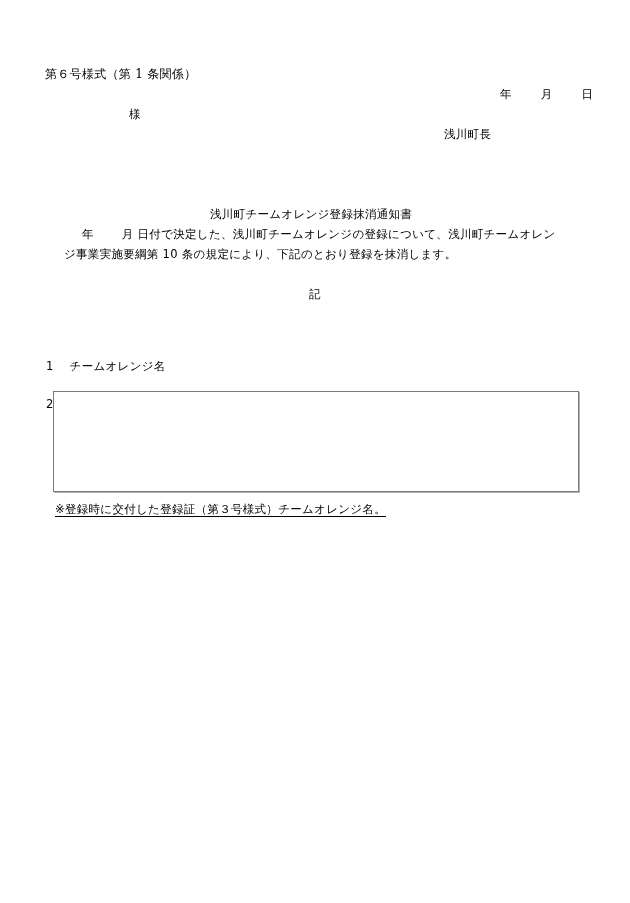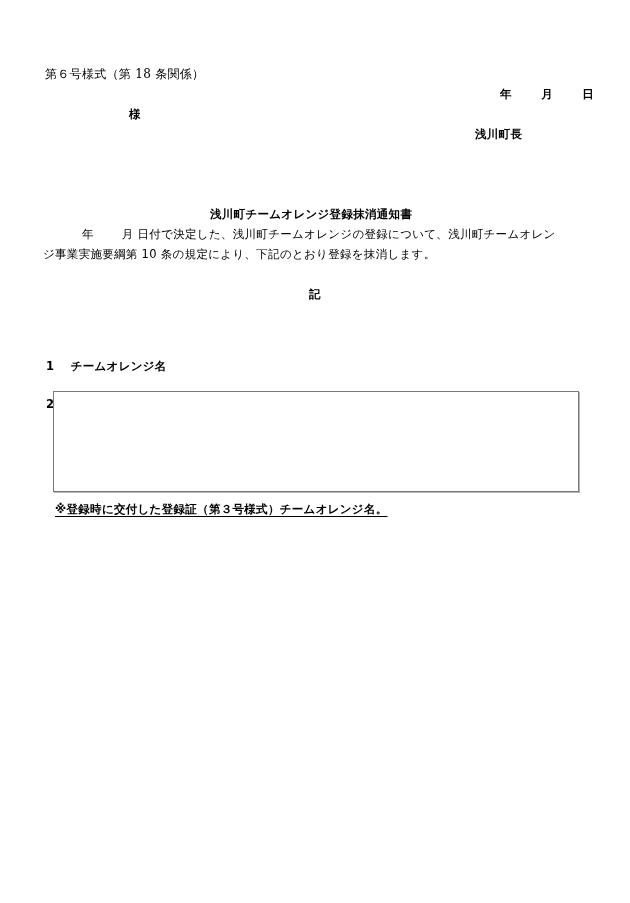--- a/index.html
+++ b/index.html
@@ -20,21 +20,21 @@
       white-space: nowrap;
       font-size: 11.5px;
       line-height: 14px;
       letter-spacing: 0.3px;
     }
     .serif {
       font-family: "DejaVu Serif", serif;
       font-weight: normal;
     }
     .bold {
-      font-weight: bold;
+      font-weight: normal;
     }
     .reason-box {
       position: absolute;
       left: 53px;
       top: 391px;
       width: 524px;
       height: 99px;
       border: 1px solid #7a7a7a;
       box-shadow: 1px 1px 0 #b5b5b5;
       background: #ffffff;
@@ -45,41 +45,41 @@
     }
     .date-part {
       display: inline-block;
     }
   </style>
 </head>
 <body>
 
 <div>
 
-  <div class="t serif" style="left:45px; top:67px; font-size:12px;">第６号様式（第 18 条関係）</div>
+  <div class="t serif" style="left:45px; top:67px; font-size:12px;">第６号様式（第 1 条関係）</div>
 
   <div class="t bold" style="left:500px; top:87px;">
     <span class="date-part">年</span>
     <span class="date-part" style="margin-left:25px;">月</span>
     <span class="date-part" style="margin-left:25px;">日</span>
   </div>
 
   <div class="t bold" style="left:129px; top:107px;">様</div>
 
-  <div class="t bold" style="left:475px; top:127px;">浅川町長</div>
+  <div class="t bold" style="left:444px; top:127px;">浅川町長</div>
 
   <div class="t bold" style="left:210px; top:207px;">浅川町チームオレンジ登録抹消通知書</div>
 
   <div class="t" style="left:82px; top:227px;">
     <span>年</span>
     <span style="margin-left:24px;">月</span>
     <span style="">日付で決定した、浅川町チームオレンジの登録について、浅川町チームオレン</span>
   </div>
 
-  <div class="t" style="left:43px; top:247px;">ジ事業実施要綱第 10 条の規定により、下記のとおり登録を抹消します。</div>
+  <div class="t" style="left:64px; top:247px;">ジ事業実施要綱第 10 条の規定により、下記のとおり登録を抹消します。</div>
 
   <div class="t bold" style="left:309px; top:287px;">記</div>
 
   <div class="t bold" style="left:46px; top:327px;margin-top:32px;">
     <span>1</span>
     <span style="margin-left:12px;">チームオレンジ名</span>
   </div>
 
   <div class="t bold" style="left:46px; top:397px;">
     <span>2</span>

